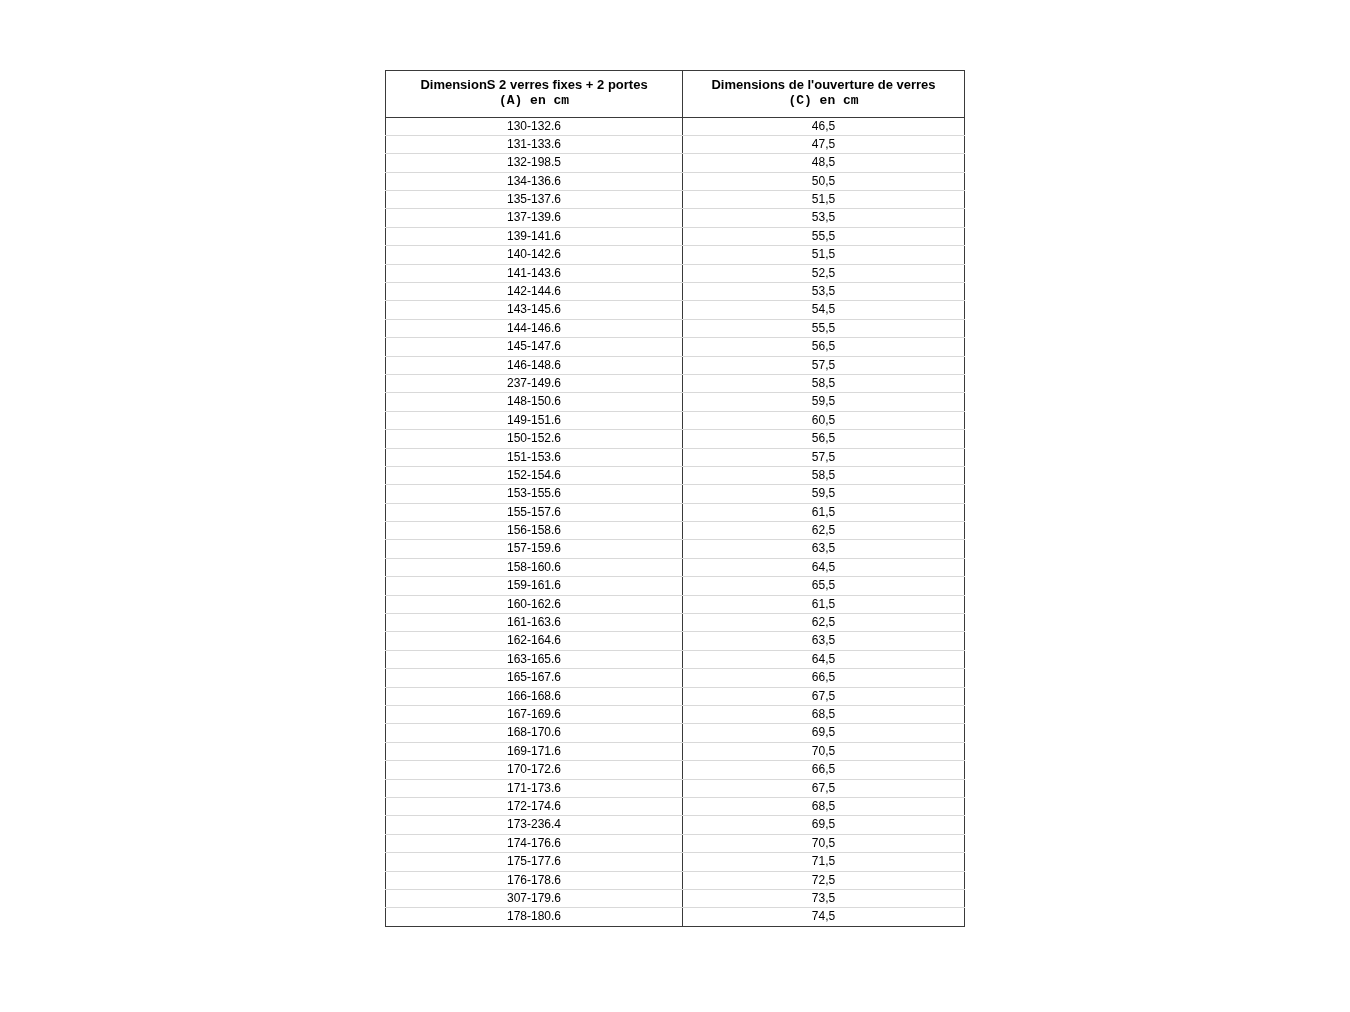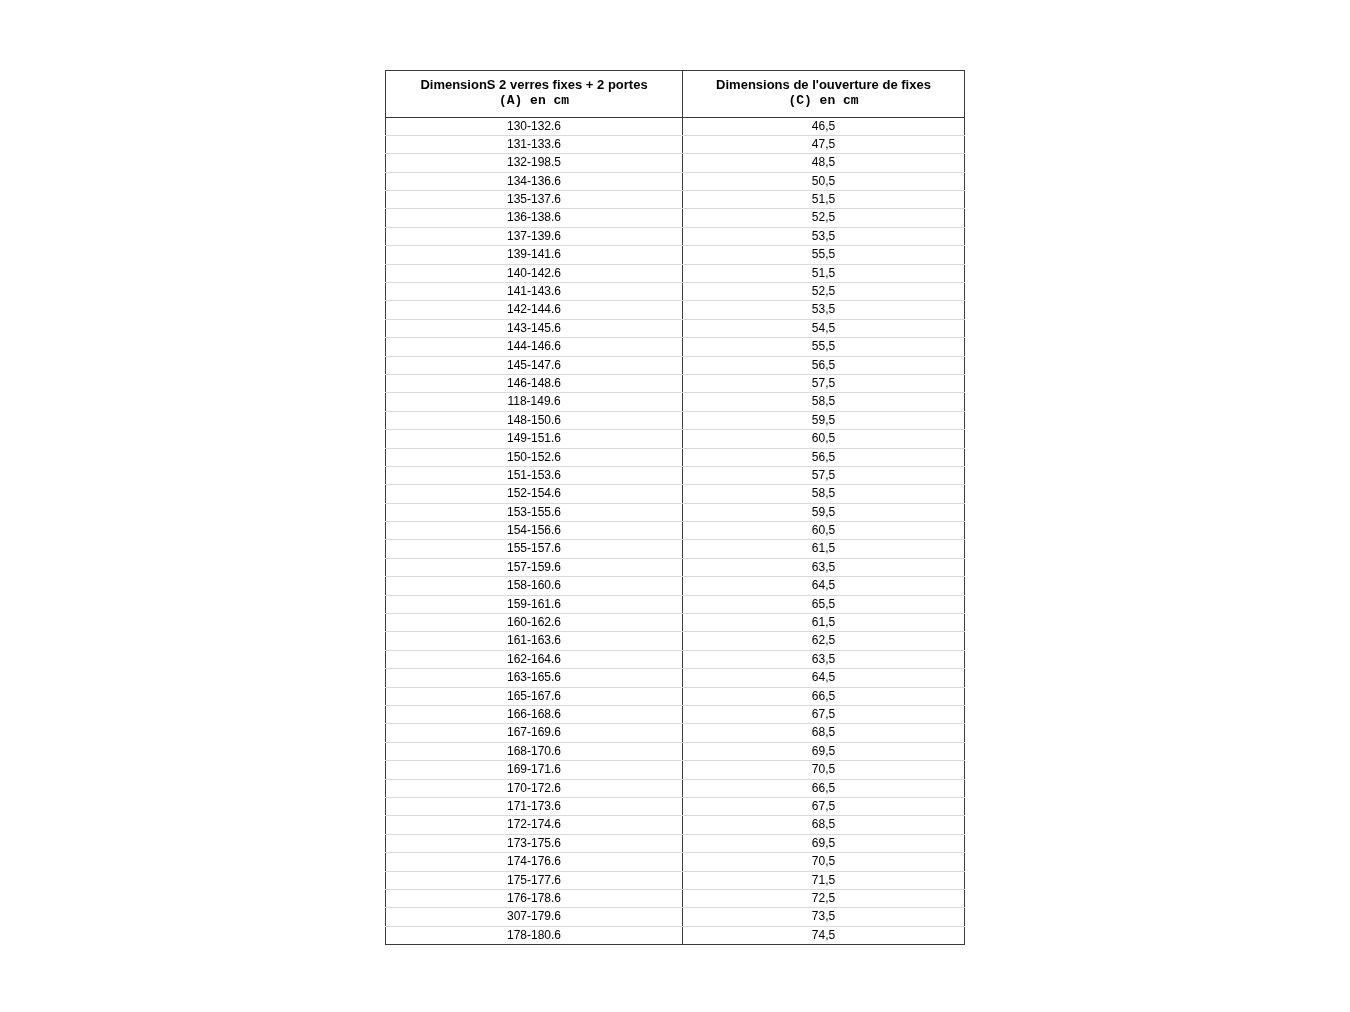--- a/index.html
+++ b/index.html
@@ -66,21 +66,21 @@
       <col class="col-a">
       <col class="col-c">
     </colgroup>
     <thead>
       <tr>
         <th>
           <span>DimensionS 2 verres fixes + 2 portes</span>
           <span class="hdr-line2">(A) en cm</span>
         </th>
         <th>
-          <span>Dimensions de l'ouverture de fixes</span>
+          <span>Dimensions de l'ouverture de verres</span>
           <span class="hdr-line2">(C) en cm</span>
         </th>
       </tr>
     </thead>
     <tbody id="table-body">
         <tr>
           <td>130-132.6</td>
           <td>46,5</td>
         </tr>
         <tr>
@@ -93,24 +93,20 @@
         </tr>
         <tr>
           <td>134-136.6</td>
           <td>50,5</td>
         </tr>
         <tr>
           <td>135-137.6</td>
           <td>51,5</td>
         </tr>
         <tr>
-          <td>136-138.6</td>
-          <td>52,5</td>
-        </tr>
-        <tr>
           <td>137-139.6</td>
           <td>53,5</td>
         </tr>
         <tr>
           <td>139-141.6</td>
           <td>55,5</td>
         </tr>
         <tr>
           <td>140-142.6</td>
           <td>51,5</td>
@@ -133,21 +129,21 @@
         </tr>
         <tr>
           <td>145-147.6</td>
           <td>56,5</td>
         </tr>
         <tr>
           <td>146-148.6</td>
           <td>57,5</td>
         </tr>
         <tr>
-          <td>118-149.6</td>
+          <td>237-149.6</td>
           <td>58,5</td>
         </tr>
         <tr>
           <td>148-150.6</td>
           <td>59,5</td>
         </tr>
         <tr>
           <td>149-151.6</td>
           <td>60,5</td>
         </tr>
@@ -161,28 +157,28 @@
         </tr>
         <tr>
           <td>152-154.6</td>
           <td>58,5</td>
         </tr>
         <tr>
           <td>153-155.6</td>
           <td>59,5</td>
         </tr>
         <tr>
-          <td>154-156.6</td>
-          <td>60,5</td>
-        </tr>
-        <tr>
           <td>155-157.6</td>
           <td>61,5</td>
         </tr>
         <tr>
+          <td>156-158.6</td>
+          <td>62,5</td>
+        </tr>
+        <tr>
           <td>157-159.6</td>
           <td>63,5</td>
         </tr>
         <tr>
           <td>158-160.6</td>
           <td>64,5</td>
         </tr>
         <tr>
           <td>159-161.6</td>
           <td>65,5</td>
@@ -229,21 +225,21 @@
         </tr>
         <tr>
           <td>171-173.6</td>
           <td>67,5</td>
         </tr>
         <tr>
           <td>172-174.6</td>
           <td>68,5</td>
         </tr>
         <tr>
-          <td>173-175.6</td>
+          <td>173-236.4</td>
           <td>69,5</td>
         </tr>
         <tr>
           <td>174-176.6</td>
           <td>70,5</td>
         </tr>
         <tr>
           <td>175-177.6</td>
           <td>71,5</td>
         </tr>

